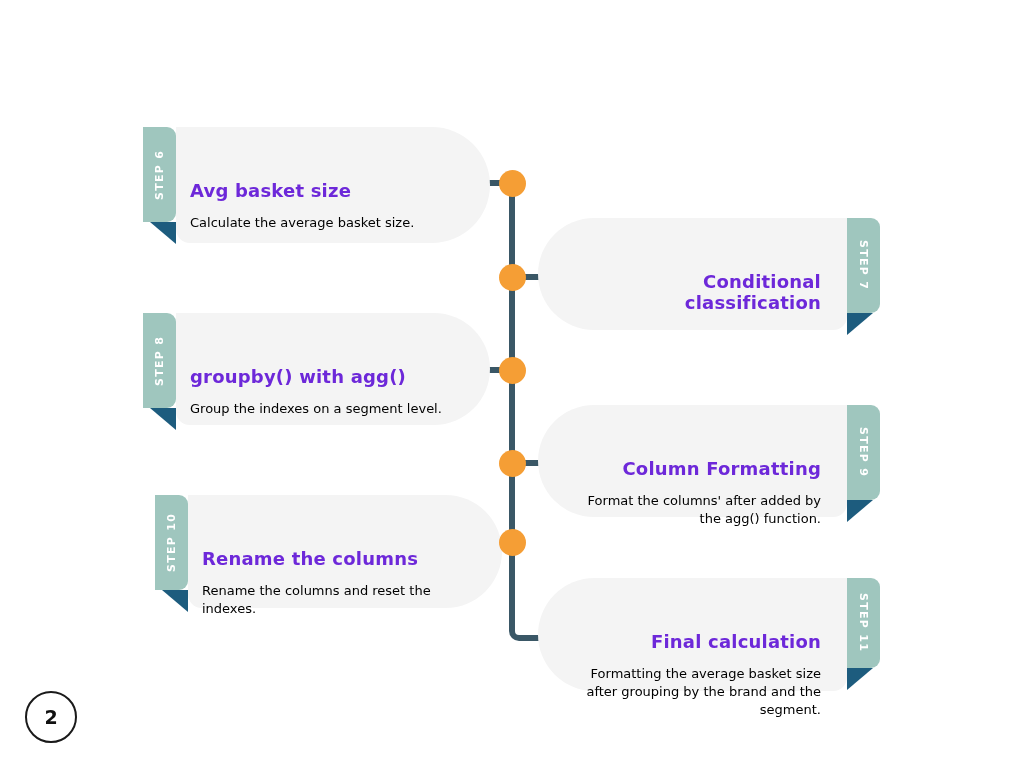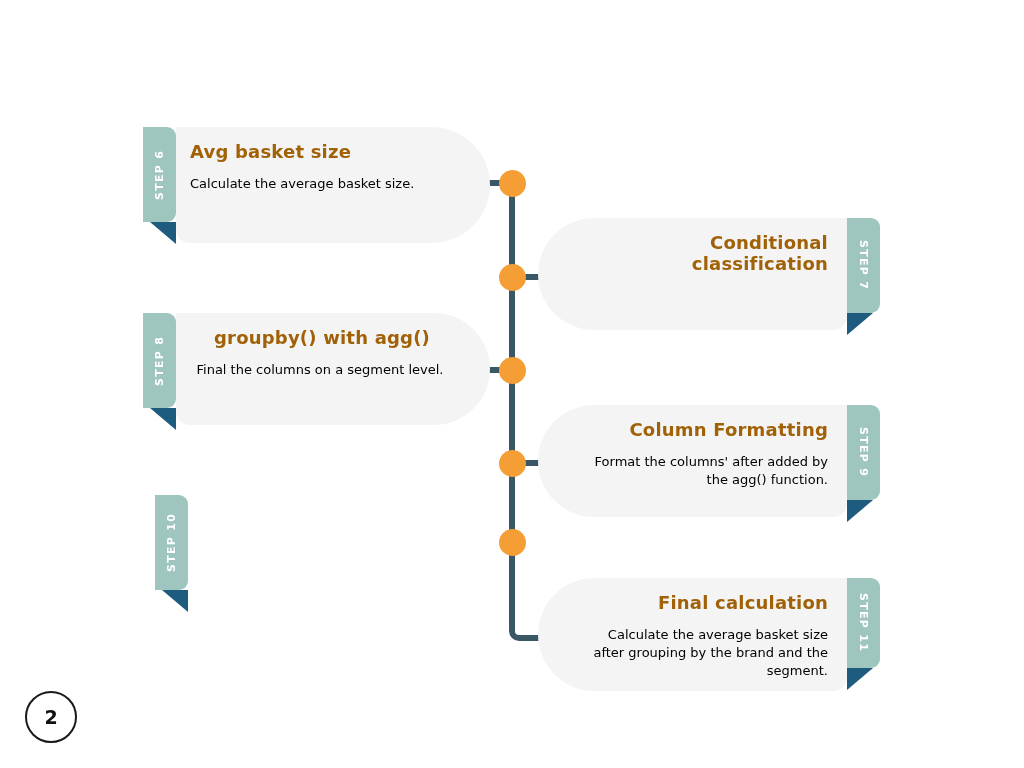--- a/index.html
+++ b/index.html
@@ -22,29 +22,29 @@
     background: #F59E35; z-index: 3; }
   .dot-1 { left: 499px; top: 170px; }
   .dot-2 { left: 499px; top: 264px; }
   .dot-3 { left: 499px; top: 357px; }
   .dot-4 { left: 499px; top: 450px; }
   .dot-5 { left: 499px; top: 529px; }
 
   
   .card { position: absolute; background: #F4F4F4; z-index: 1; }
   .card.left  { border-radius: 0 58px 58px 14px; padding: 14px 36px 10px 14px; }
-  .card.right { border-radius: 58px 0 14px 58px; padding: 14px 19px 10px 36px; text-align: right; }
-  .card .title { font-size: 18px; font-weight: bold; color: #a16207; letter-spacing: 0.2px; }
+  .card.right { border-radius: 58px 0 14px 58px; padding: 14px 26px 10px 36px; text-align: right; }
+  .card .title { font-size: 18px; font-weight: bold; color: #6d28d9; letter-spacing: 0.2px; margin-top: 39px; }
   .card .desc  { margin-top: 13px; font-size: 13px; line-height: 1.4; color: #000000; }
   .card.left  .desc { max-width: 260px; }
   .card.right .desc { max-width: 252px; margin-left: auto; }
 
   .card-1 { left: 176px; top: 127px; width: 314px; height: 116px; }
   .card-2 { left: 538px; top: 218px; width: 309px; height: 112px; }
-  .card-3 { left: 176px; top: 313px; width: 314px; height: 112px; text-align: center; }
+  .card-3 { left: 176px; top: 313px; width: 314px; height: 112px; }
   .card-4 { left: 538px; top: 405px; width: 309px; height: 112px; }
   .card-5 { left: 188px; top: 495px; width: 314px; height: 113px; }
   .card-6 { left: 538px; top: 578px; width: 309px; height: 113px; }
 
   
   .tab { position: absolute; width: 33px; height: 95px; background: #9FC6BE; z-index: 2;
     display: flex; align-items: center; justify-content: center;
     color: #ffffff; font-size: 11px; font-weight: bold; letter-spacing: 1.3px;
     writing-mode: vertical-rl; }
   .tab.tab-left  { border-radius: 9px 0 0 9px; transform: rotate(180deg); }
@@ -97,38 +97,42 @@
   <div class="fold fold-left fold-s6"></div>
 
   <div class="card right card-2">
     <div class="title">Conditional classification</div>
   </div>
   <div class="tab tab-right tab-s7">STEP 7</div>
   <div class="fold fold-right fold-s7"></div>
 
   <div class="card left card-3">
     <div class="title">groupby() with agg()</div>
-    <div class="desc">Final the columns on a segment level.</div>
+    <div class="desc">Group the indexes on a segment level.</div>
   </div>
   <div class="tab tab-left tab-s8">STEP 8</div>
   <div class="fold fold-left fold-s8"></div>
 
   <div class="card right card-4">
     <div class="title">Column Formatting</div>
     <div class="desc">Format the columns' after added by the agg() function.</div>
   </div>
   <div class="tab tab-right tab-s9">STEP 9</div>
   <div class="fold fold-right fold-s9"></div>
 
+  <div class="card left card-5">
+    <div class="title">Rename the columns</div>
+    <div class="desc">Rename the columns and reset the indexes.</div>
+  </div>
   <div class="tab tab-left tab-s10">STEP 10</div>
   <div class="fold fold-left fold-s10"></div>
 
   <div class="card right card-6">
     <div class="title">Final calculation</div>
-    <div class="desc">Calculate the average basket size after grouping by the brand and the segment.</div>
+    <div class="desc">Formatting the average basket size after grouping by the brand and the segment.</div>
   </div>
   <div class="tab tab-right tab-s11">STEP 11</div>
   <div class="fold fold-right fold-s11"></div>
 
   <div class="page-badge">
     <span>2</span>
   </div>
 
 </div>
 

